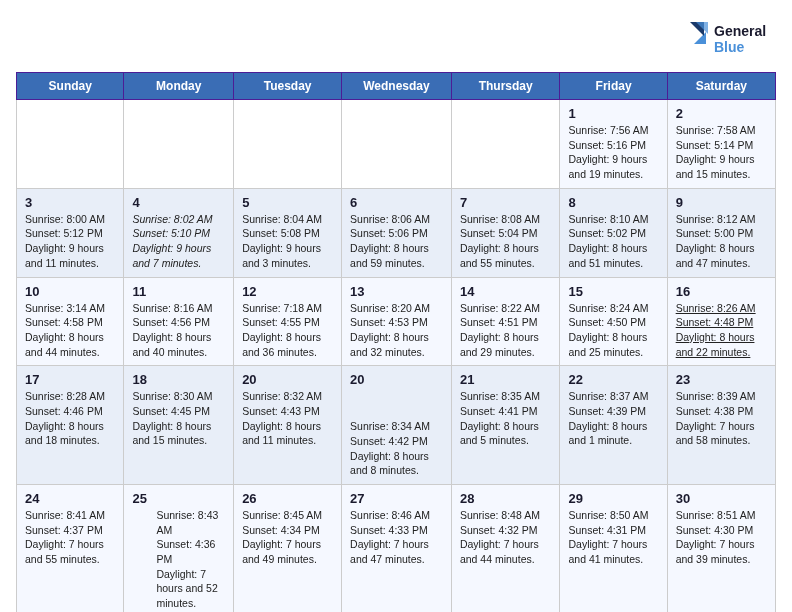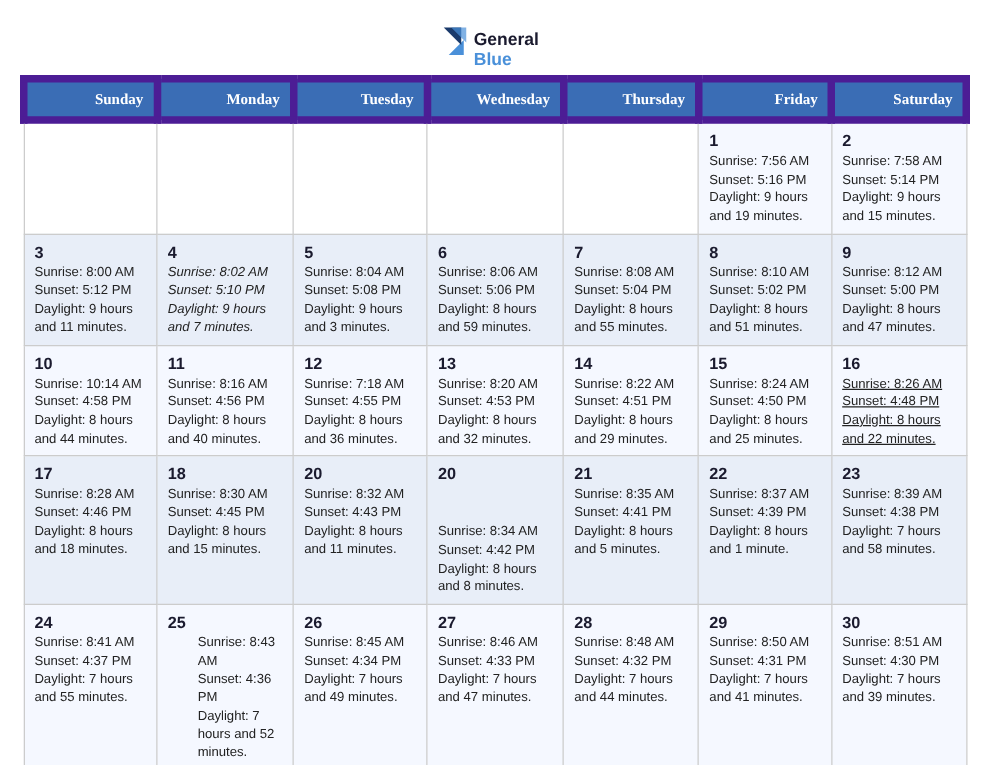--- a/index.html
+++ b/index.html
@@ -5,22 +5,23 @@
     * { box-sizing: border-box; margin: 0; padding: 0; }
     body {
       font-family: Arial, sans-serif;
       background: #fff;
       width: 792px;
       min-height: 612px;
       padding: 16px;
     }
     .header-area {
       display: flex;
-      justify-content: center;
+      justify-content: flex-end;
       align-items: flex-start;
+      margin-bottom: 12px;
     }
     .logo {
       display: flex;
       align-items: center;
       gap: 4px;
     }
     .title-area {
       text-align: right;
     }
     .month-title {
@@ -34,25 +35,24 @@
     }
     .calendar-table {
       width: 100%;
       border-collapse: collapse;
       font-size: 11px;
     }
     .calendar-table thead th {
       background: #3a6db5;
       color: #fff;
       padding: 6px 8px;
-      text-align: right;
+      text-align: center;
       font-size: 12px;
       font-weight: bold;
-      border: 6px solid #4c1d95;
-      font-family: Liberation Serif, serif;
+      border: 1px solid #4c1d95;
     }
     .calendar-table tbody td {
       border: 1px solid #ccc;
       vertical-align: top;
       padding: 6px 8px;
       width: 113px;
       min-height: 80px;
       background: #fff;
     }
     .calendar-table tbody tr:nth-child(odd) td {
@@ -168,21 +168,21 @@
         <td>
           <div class="day-number">9</div>
           <div class="day-info" style="white-space: pre-line;">Sunrise: 8:12 AM
 Sunset: 5:00 PM
 Daylight: 8 hours and 47 minutes.</div>
         </td>
       </tr>
       <tr>
         <td>
           <div class="day-number">10</div>
-          <div class="day-info" style="white-space: pre-line;">Sunrise: 10:14 AM
+          <div class="day-info" style="white-space: pre-line;">Sunrise: 3:14 AM
 Sunset: 4:58 PM
 Daylight: 8 hours and 44 minutes.</div>
         </td>
         <td>
           <div class="day-number">11</div>
           <div class="day-info" style="white-space: pre-line;">Sunrise: 8:16 AM
 Sunset: 4:56 PM
 Daylight: 8 hours and 40 minutes.</div>
         </td>
         <td>

